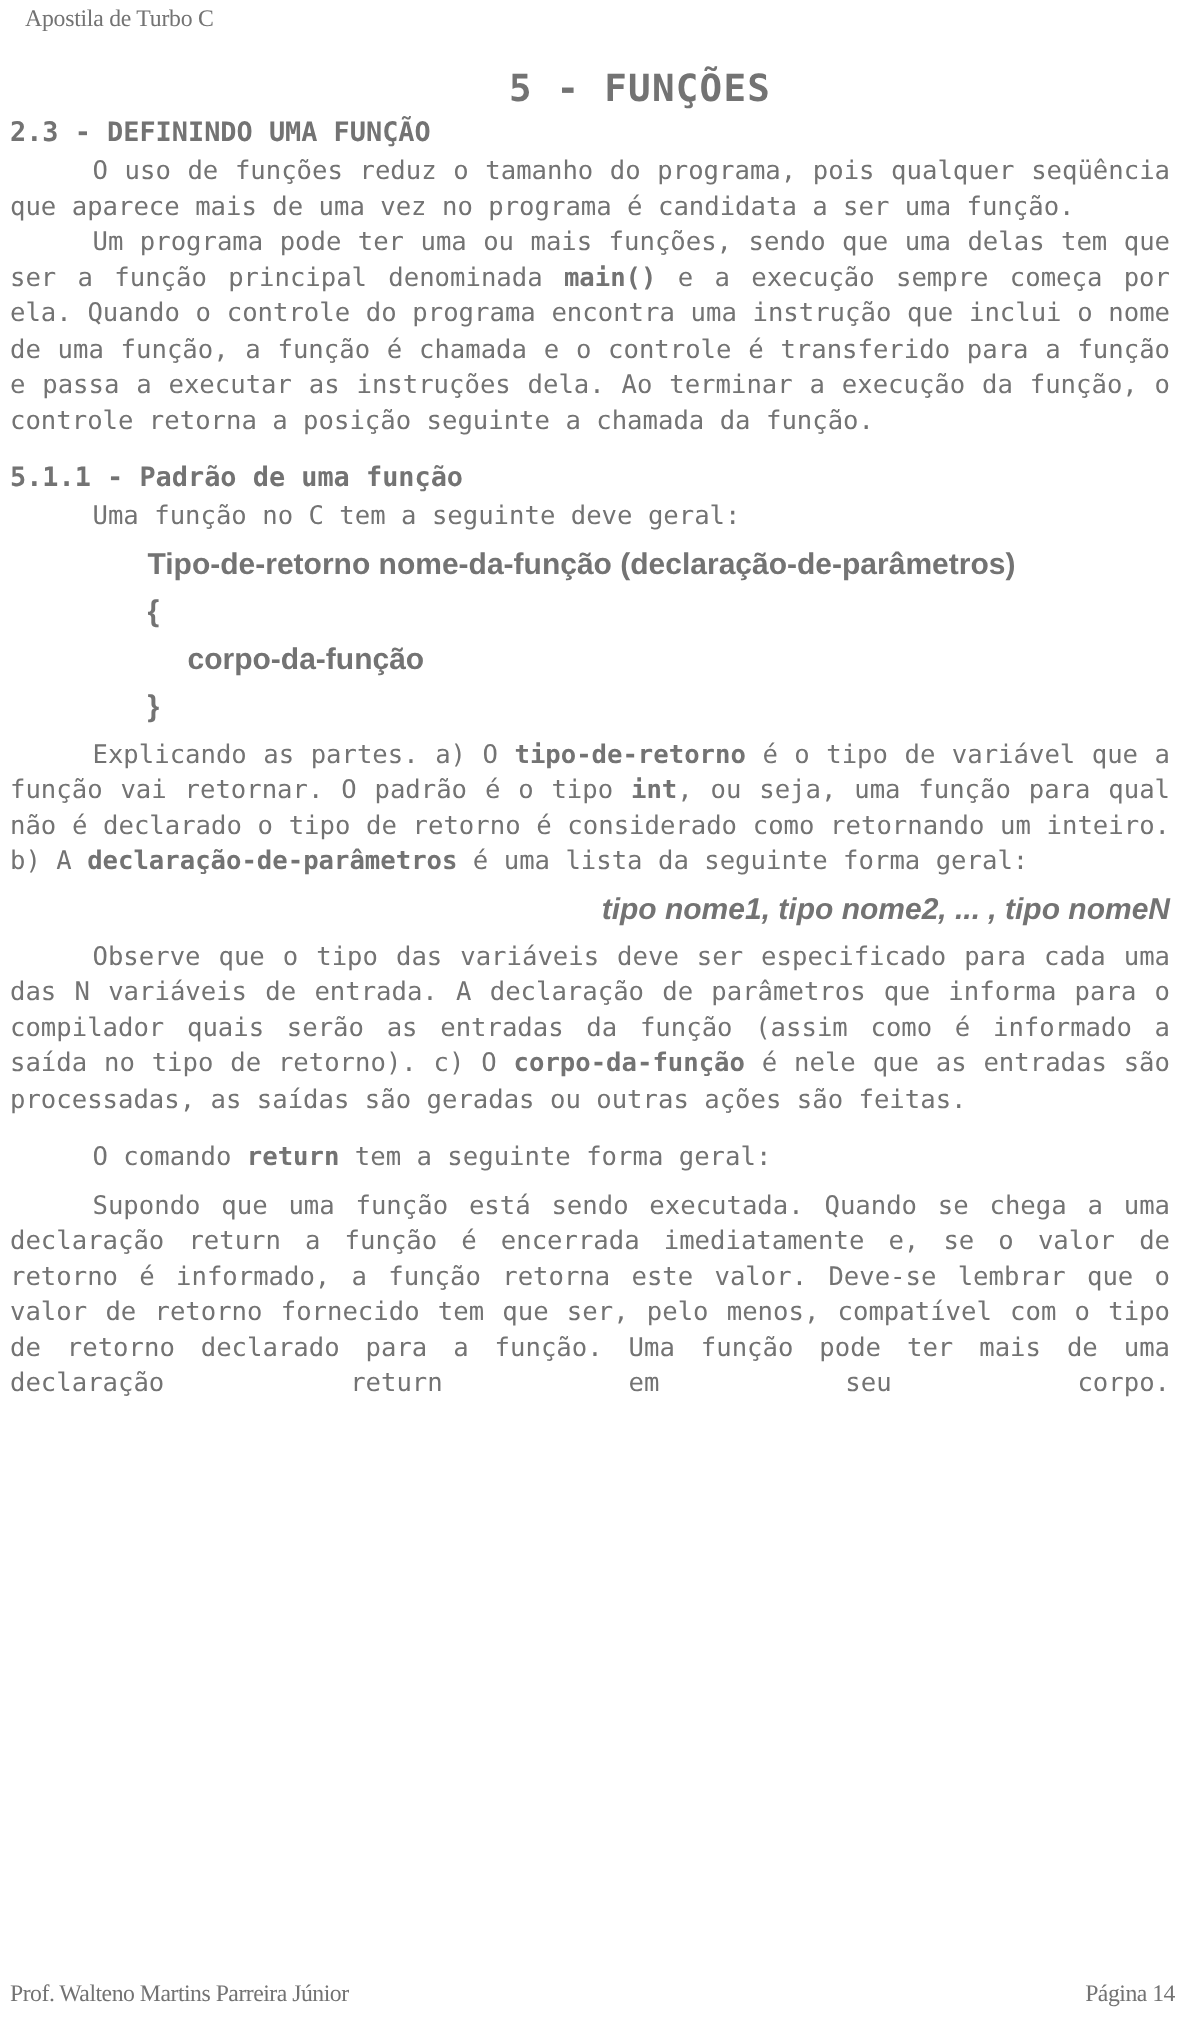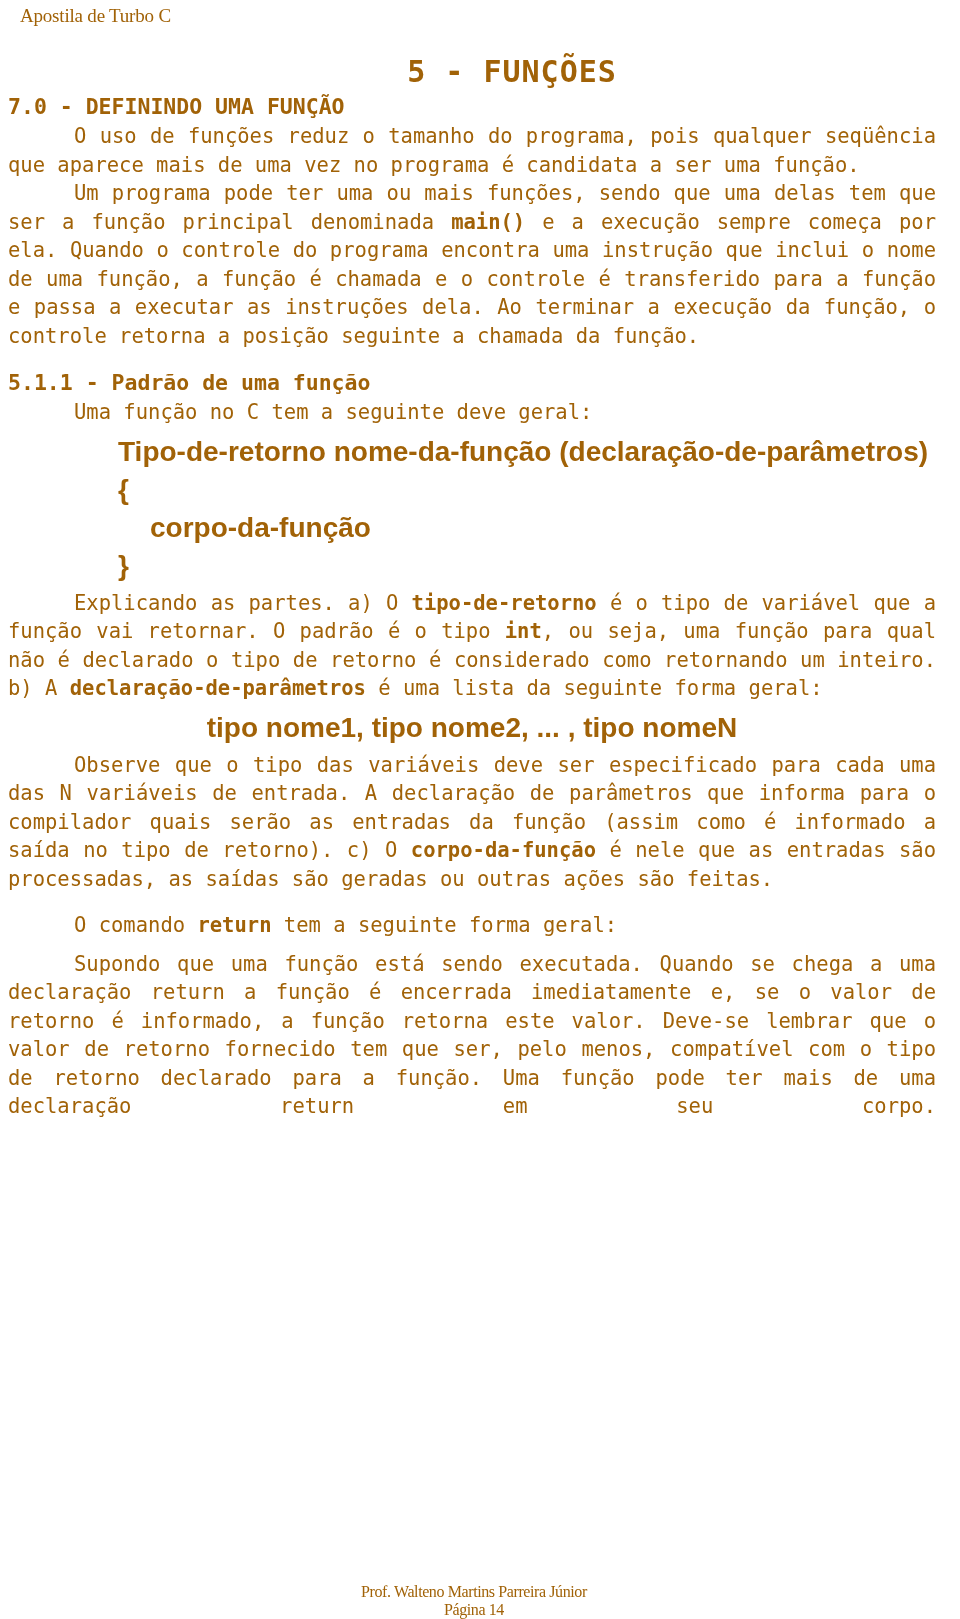--- a/index.html
+++ b/index.html
@@ -6,21 +6,21 @@
     margin: 0;
     padding: 0;
     background: #ffffff;
   }
   .page {
     position: relative;
     width: 960px;
     height: 1619px;
     background: #ffffff;
     overflow: hidden;
-    color: #a16207;
+    color: #737373;
   }
 
   
   .running-head {
     position: absolute;
     left: 20px;
     top: 4px;
     font-family: "Liberation Serif", "DejaVu Serif", serif;
     font-size: 19px;
     line-height: 24px;
@@ -78,68 +78,68 @@
   p.para.force-just::after {
     content: "";
     display: inline-block;
     width: 100%;
   }
 
   
   .syntax {
     font-family: "Liberation Sans", "DejaVu Sans", sans-serif;
     font-weight: bold;
-    font-size: 28px;
+    font-size: 24px;
     line-height: 30px;
     white-space: pre;
   }
   .syntax-block {
     margin: 0;
   }
   .syntax-row { height: 38px; }
   .syntax-indent-1 { padding-left: 110px; }
   .syntax-indent-2 { padding-left: 142px; }
   .syntax-center {
-    text-align: center;
+    text-align: right;
     padding-left: 0;
     white-space: normal;
+    font-style: italic;
   }
 
   .spacer-sm { height: 10px; }
   .spacer-md { height: 18px; }
 
   
   .footer {
     position: absolute;
     left: 8px;
     right: 20px;
     bottom: 10px;
     height: 26px;
     display: flex;
     justify-content: space-between;
     align-items: center;
     font-family: "Liberation Serif", "DejaVu Serif", serif;
-    font-size: 16px;
+    font-size: 19px;
     letter-spacing: -0.4px;
     white-space: nowrap;
-    flex-direction: column;
   }
 </style>
 </head>
 <body>
 
 <div class="page">
 
   <div class="running-head">Apostila de Turbo C</div>
 
   <h1 class="chapter-title">5 - FUNÇÕES</h1>
 
   <div class="body-col">
 
-    <h2 class="section">7.0 - DEFININDO UMA FUNÇÃO</h2>
+    <h2 class="section">2.3 - DEFININDO UMA FUNÇÃO</h2>
 
 
     <p class="para"><span>O uso de funções reduz o tamanho do programa, pois qualquer seqüência que aparece mais de uma vez no programa é candidata a ser uma função.</span></p>
 
     <p class="para"><span>Um programa pode ter uma ou mais funções, sendo que uma delas tem que ser a função principal denominada </span><b>main()</b><span> e a execução sempre começa por ela. Quando o controle do programa encontra uma instrução que inclui o nome de uma função, a função é chamada e o controle é transferido para a função e passa a executar as instruções dela. Ao terminar a execução da função, o controle retorna a posição seguinte a chamada da função.</span></p>
 
     <div class="spacer-md"></div>
 
     <h2 class="section">5.1.1 - Padrão de uma função</h2>
 

